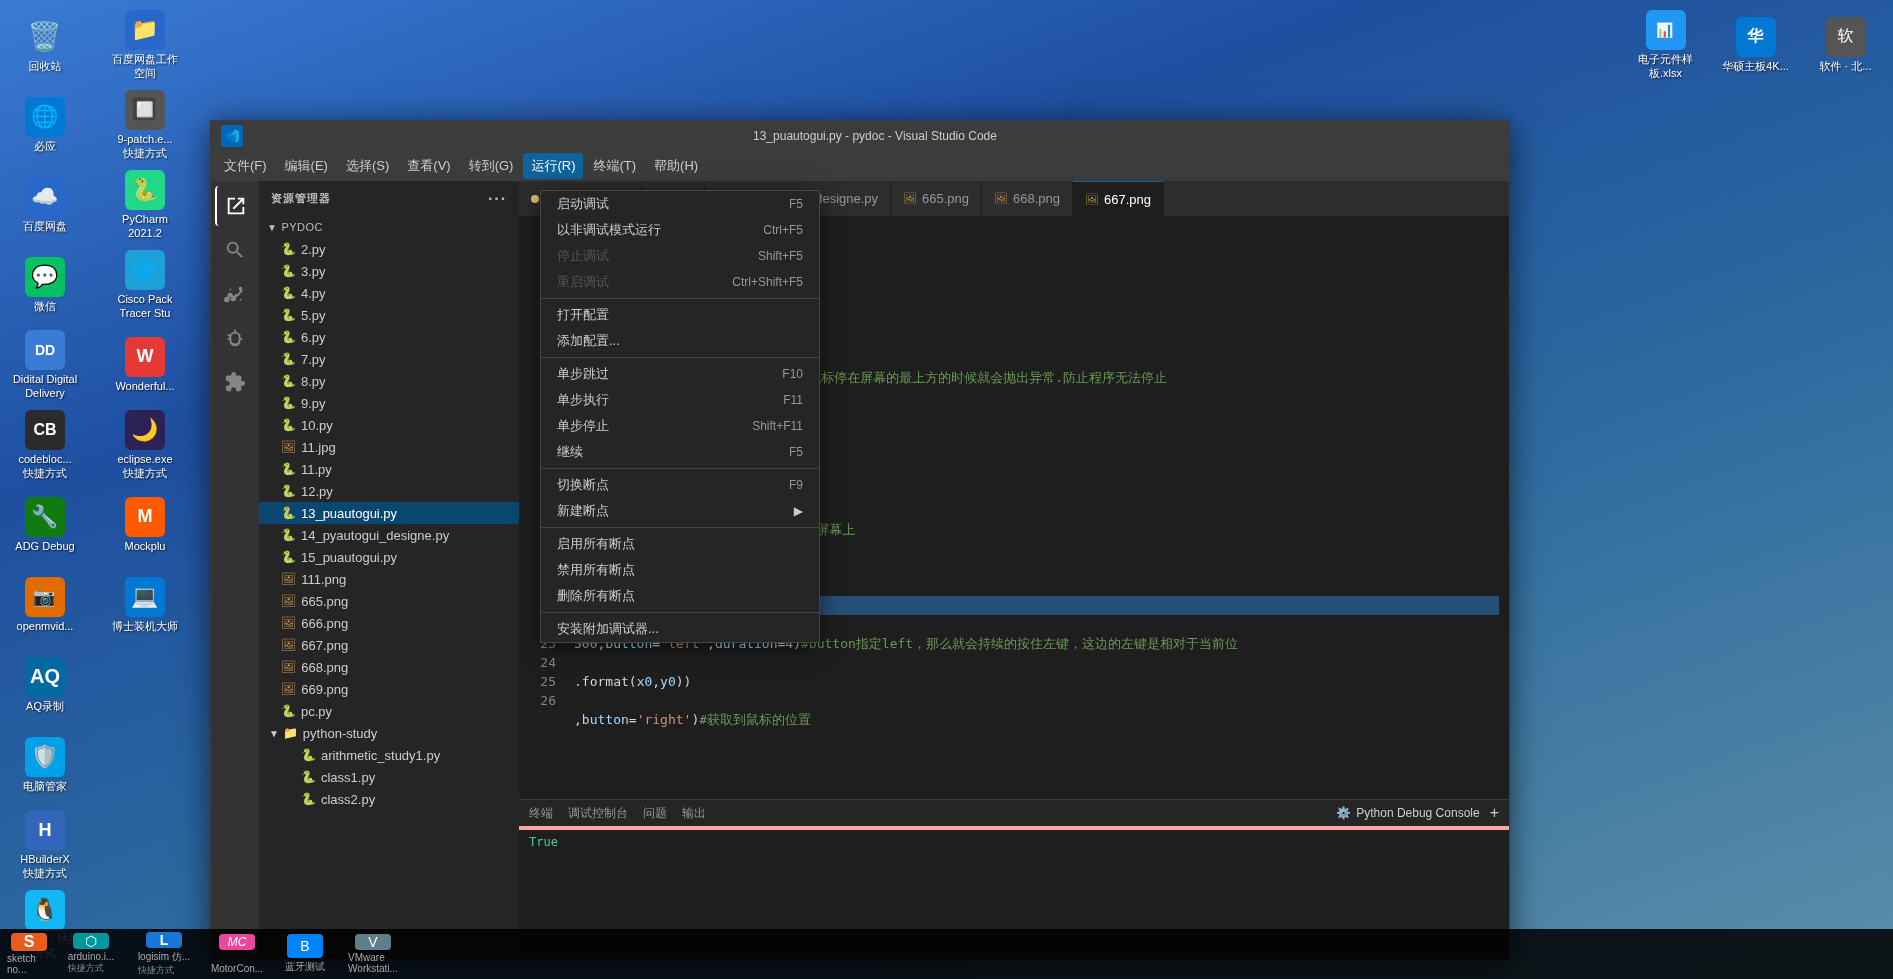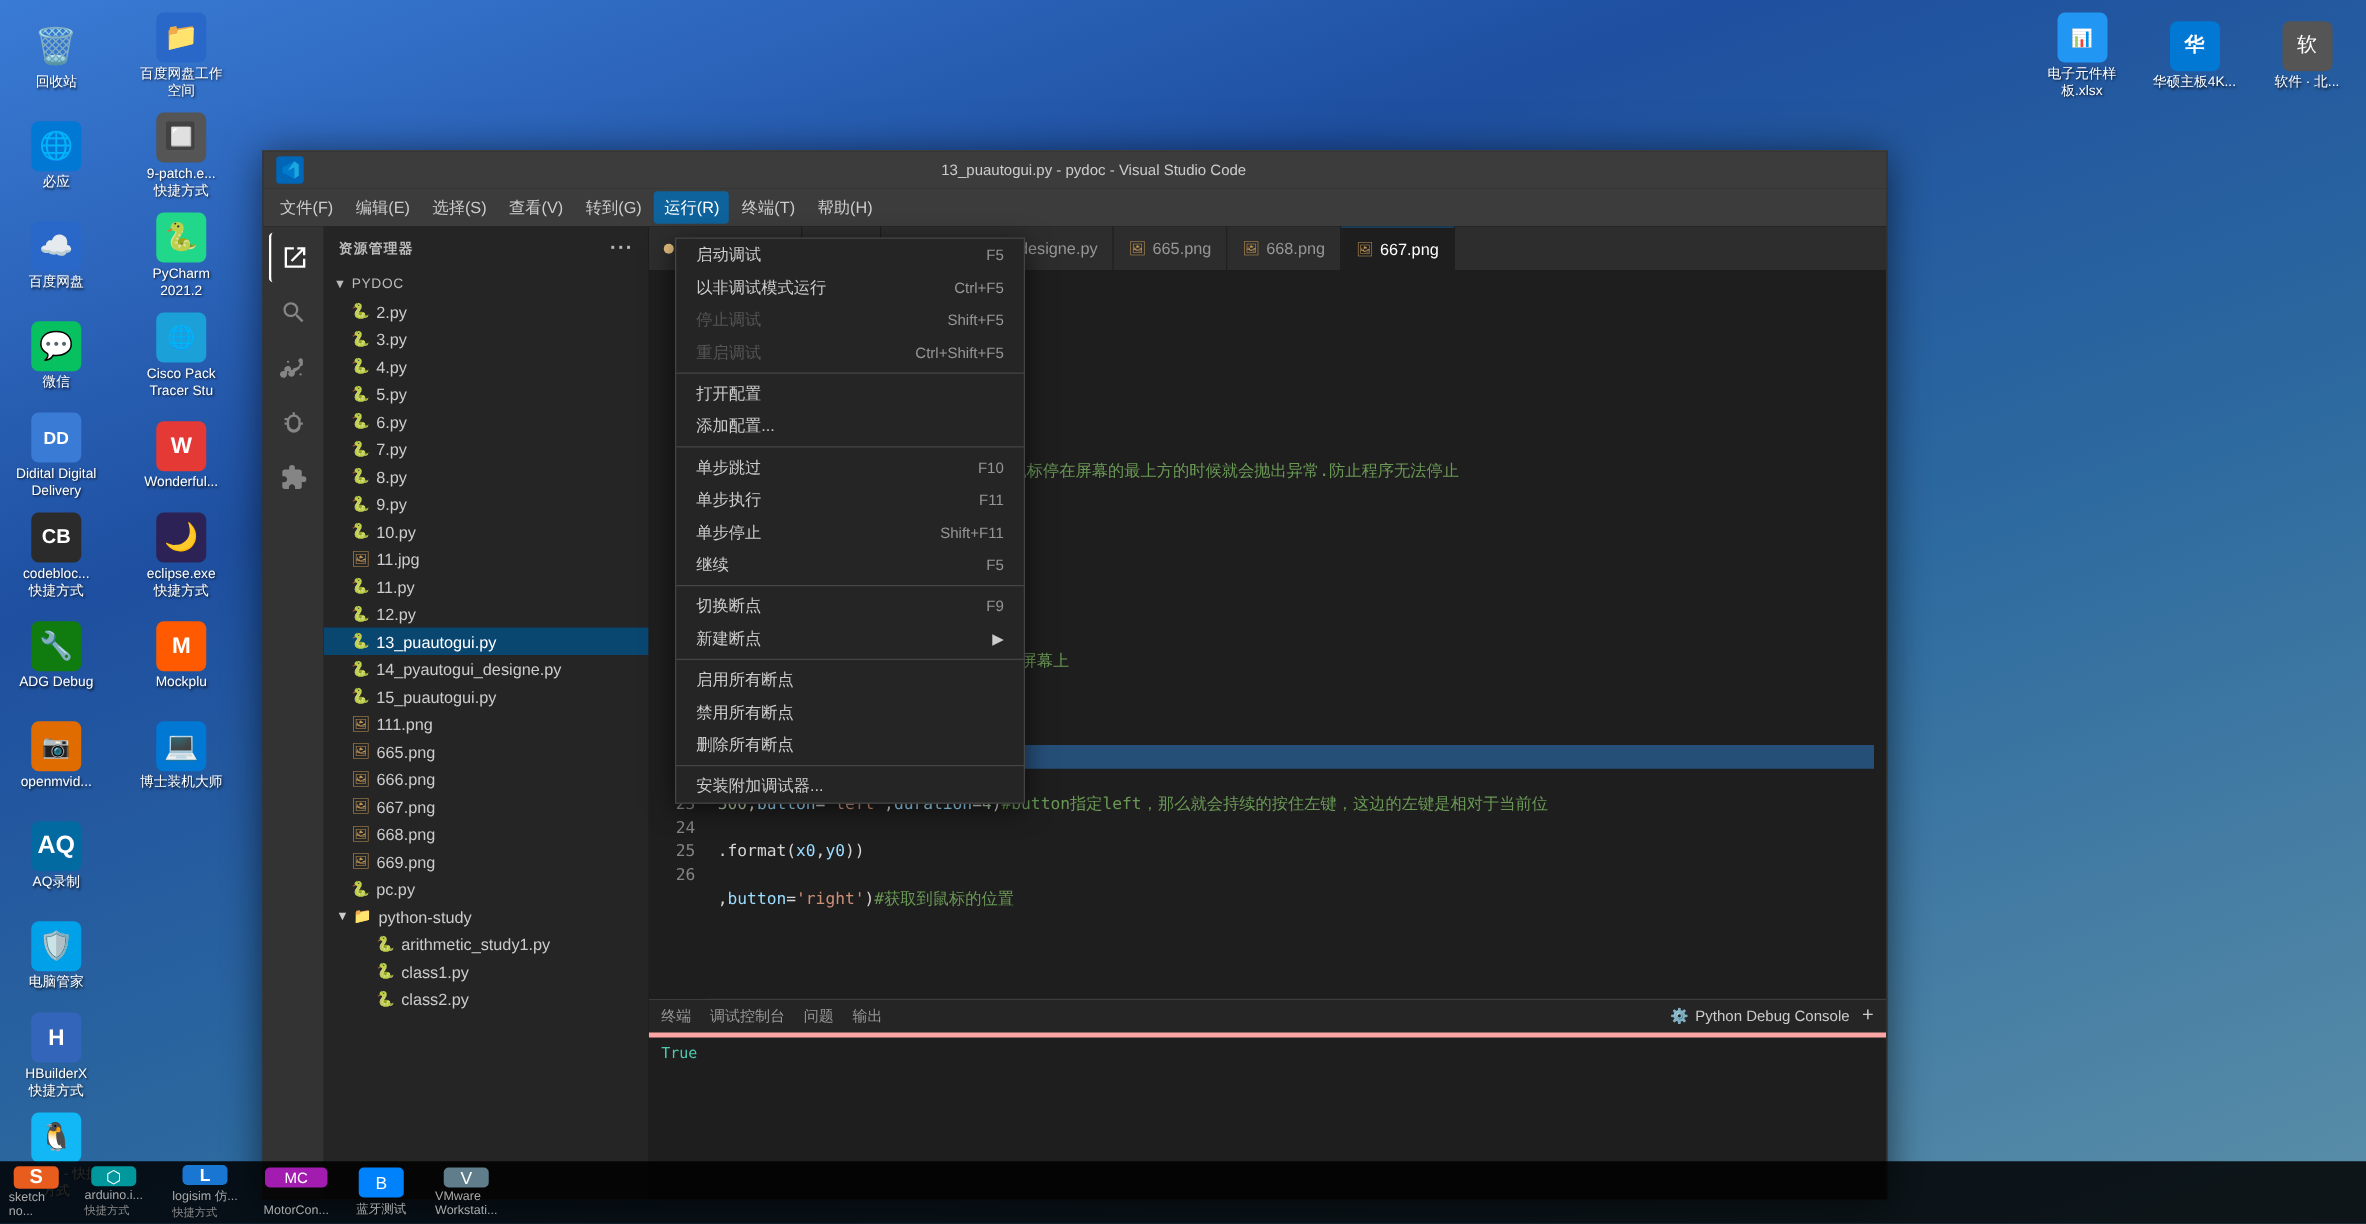--- a/index.html
+++ b/index.html
@@ -893,21 +893,21 @@
     </div>
     <div style="width:70px;height:44px;display:flex;flex-direction:column;align-items:center;justify-content:center;cursor:pointer;padding:2px;">
       <div style="width:36px;height:28px;background:#00979d;border-radius:4px;display:flex;align-items:center;justify-content:center;font-size:14px;color:white;">⬡</div>
       <div style="font-size:10px;color:#aaa;margin-top:2px;">arduino.i...<br><span style="color:#888;font-size:9px;">快捷方式</span></div>
     </div>
     <div style="width:70px;height:44px;display:flex;flex-direction:column;align-items:center;justify-content:center;cursor:pointer;padding:2px;">
       <div style="width:36px;height:28px;background:#1976d2;border-radius:4px;display:flex;align-items:center;justify-content:center;font-size:14px;color:white;font-weight:bold;">L</div>
       <div style="font-size:10px;color:#aaa;margin-top:2px;">logisim 仿...<br><span style="color:#888;font-size:9px;">快捷方式</span></div>
     </div>
     <div style="width:70px;height:44px;display:flex;flex-direction:column;align-items:center;justify-content:center;cursor:pointer;padding:2px;">
-      <div style="width:50px;height:28px;background:#a21caf;border-radius:4px;display:flex;align-items:center;justify-content:center;font-size:12px;color:white;">MC</div>
+      <div style="width:36px;height:28px;background:#ec4899;border-radius:4px;display:flex;align-items:center;justify-content:center;font-size:12px;color:white;font-style:italic;">MC</div>
       <div style="font-size:10px;color:#aaa;margin-top:13px;">MotorCon...<br><span style="color:#888;font-size:9px;"></span></div>
     </div>
     <div style="width:60px;height:44px;display:flex;flex-direction:column;align-items:center;justify-content:center;cursor:pointer;padding:2px;">
       <div style="width:36px;height:28px;background:#0082fc;border-radius:4px;display:flex;align-items:center;justify-content:center;font-size:14px;color:white;">B</div>
       <div style="font-size:10px;color:#aaa;margin-top:2px;">蓝牙测试</div>
     </div>
     <div style="width:70px;height:44px;display:flex;flex-direction:column;align-items:center;justify-content:center;cursor:pointer;padding:2px;">
       <div style="width:36px;height:28px;background:#607d8b;border-radius:4px;display:flex;align-items:center;justify-content:center;font-size:14px;color:white;">V</div>
       <div style="font-size:10px;color:#aaa;margin-top:2px;">VMware<br>Workstati...</div>
     </div>

